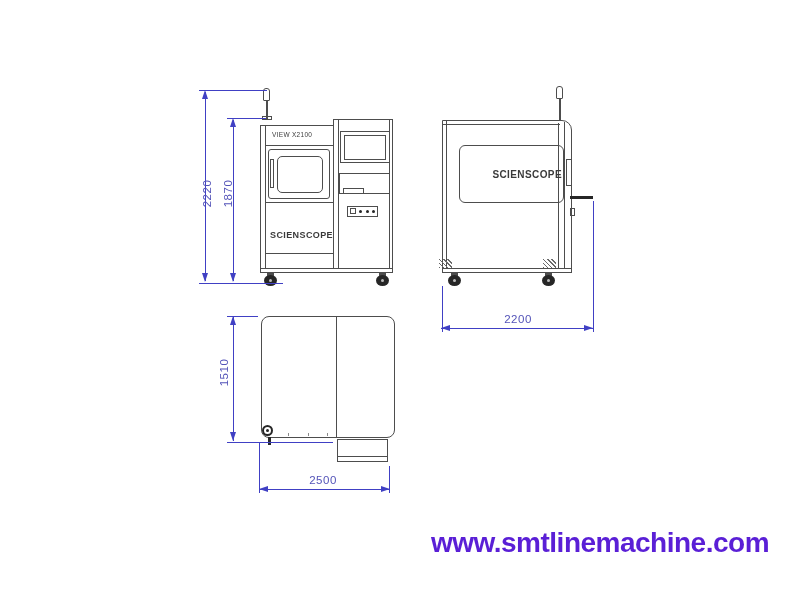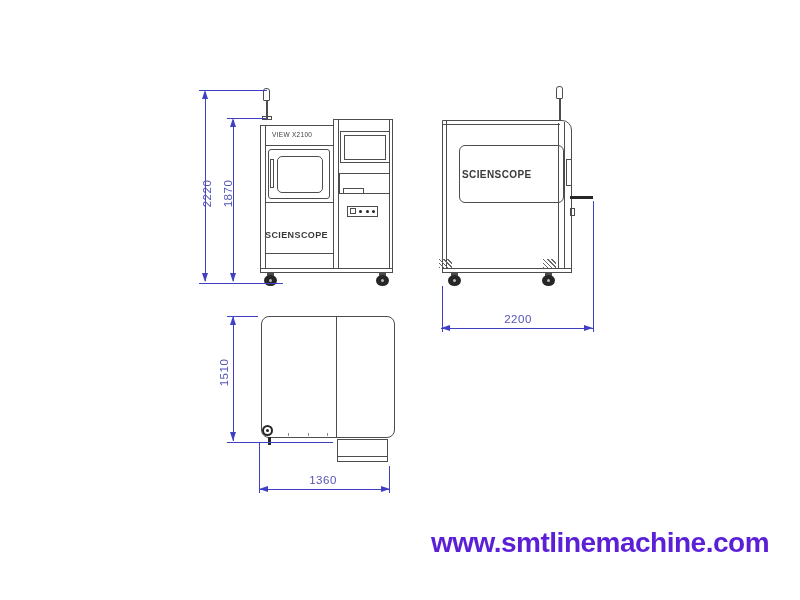--- a/index.html
+++ b/index.html
@@ -24,21 +24,21 @@
   .ar{position:absolute;width:0;height:0;}
   .ar.up{border-left:3px solid transparent;border-right:3px solid transparent;border-bottom:9px solid var(--dim);}
   .ar.dn{border-left:3px solid transparent;border-right:3px solid transparent;border-top:9px solid var(--dim);}
   .ar.lf{border-top:3px solid transparent;border-bottom:3px solid transparent;border-right:9px solid var(--dim);}
   .ar.rt{border-top:3px solid transparent;border-bottom:3px solid transparent;border-left:9px solid var(--dim);}
   .dlabel{position:absolute;color:var(--dimtext);font-size:11.5px;letter-spacing:0.5px;
           width:44px;height:13px;line-height:13px;text-align:center;}
   .dlabel.rot{transform:rotate(-90deg);}
   
   .model{position:absolute;color:#3c3c3c;font-size:6.5px;letter-spacing:0.3px;}
-  .logo{position:absolute;color:#3a3a3a;font-weight:bold;text-align:left;letter-spacing:0.4px;}
+  .logo{position:absolute;color:#3a3a3a;font-weight:bold;text-align:right;letter-spacing:0.4px;}
   .logo .swash{font-style:italic;}
   
   .caster{position:absolute;width:16px;height:15px;}
   .caster .stem{position:absolute;left:4px;top:0;width:7px;height:4px;background:var(--ink);}
   .caster .wheel{position:absolute;left:1px;top:3px;width:13px;height:11px;border-radius:50%;
                  background:var(--ink-dark);}
   .caster .axle{position:absolute;left:6px;top:7px;width:3px;height:3px;border-radius:50%;background:#bbb;}
   .lamp{position:absolute;width:7px;height:13px;border:1px solid var(--ink);
         border-radius:3px 3px 1px 1px;box-sizing:border-box;}
   .pole{position:absolute;width:2px;background:var(--ink);}
@@ -172,18 +172,18 @@
     <div class="ar dn" style="left:230px;top:432px;"></div>
     <div class="dh" style="left:227px;top:316px;width:31px;"></div>
     <div class="dh" style="left:227px;top:442px;width:106px;"></div>
     <div class="dlabel rot" style="left:202px;top:366px;">1510</div>
 
     <div class="dh" style="left:259px;top:489px;width:131px;"></div>
     <div class="ar lf" style="left:259px;top:486px;"></div>
     <div class="ar rt" style="left:381px;top:486px;"></div>
     <div class="dv" style="left:259px;top:443px;height:50px;"></div>
     <div class="dv" style="left:389px;top:466px;height:27px;"></div>
-    <div class="dlabel" style="left:301px;top:474px;">1360</div>
+    <div class="dlabel" style="left:301px;top:474px;">2500</div>
   </div>
 
   <div class="url">www.smtlinemachine.com</div>
 
 </div>
 
 </body></html>

